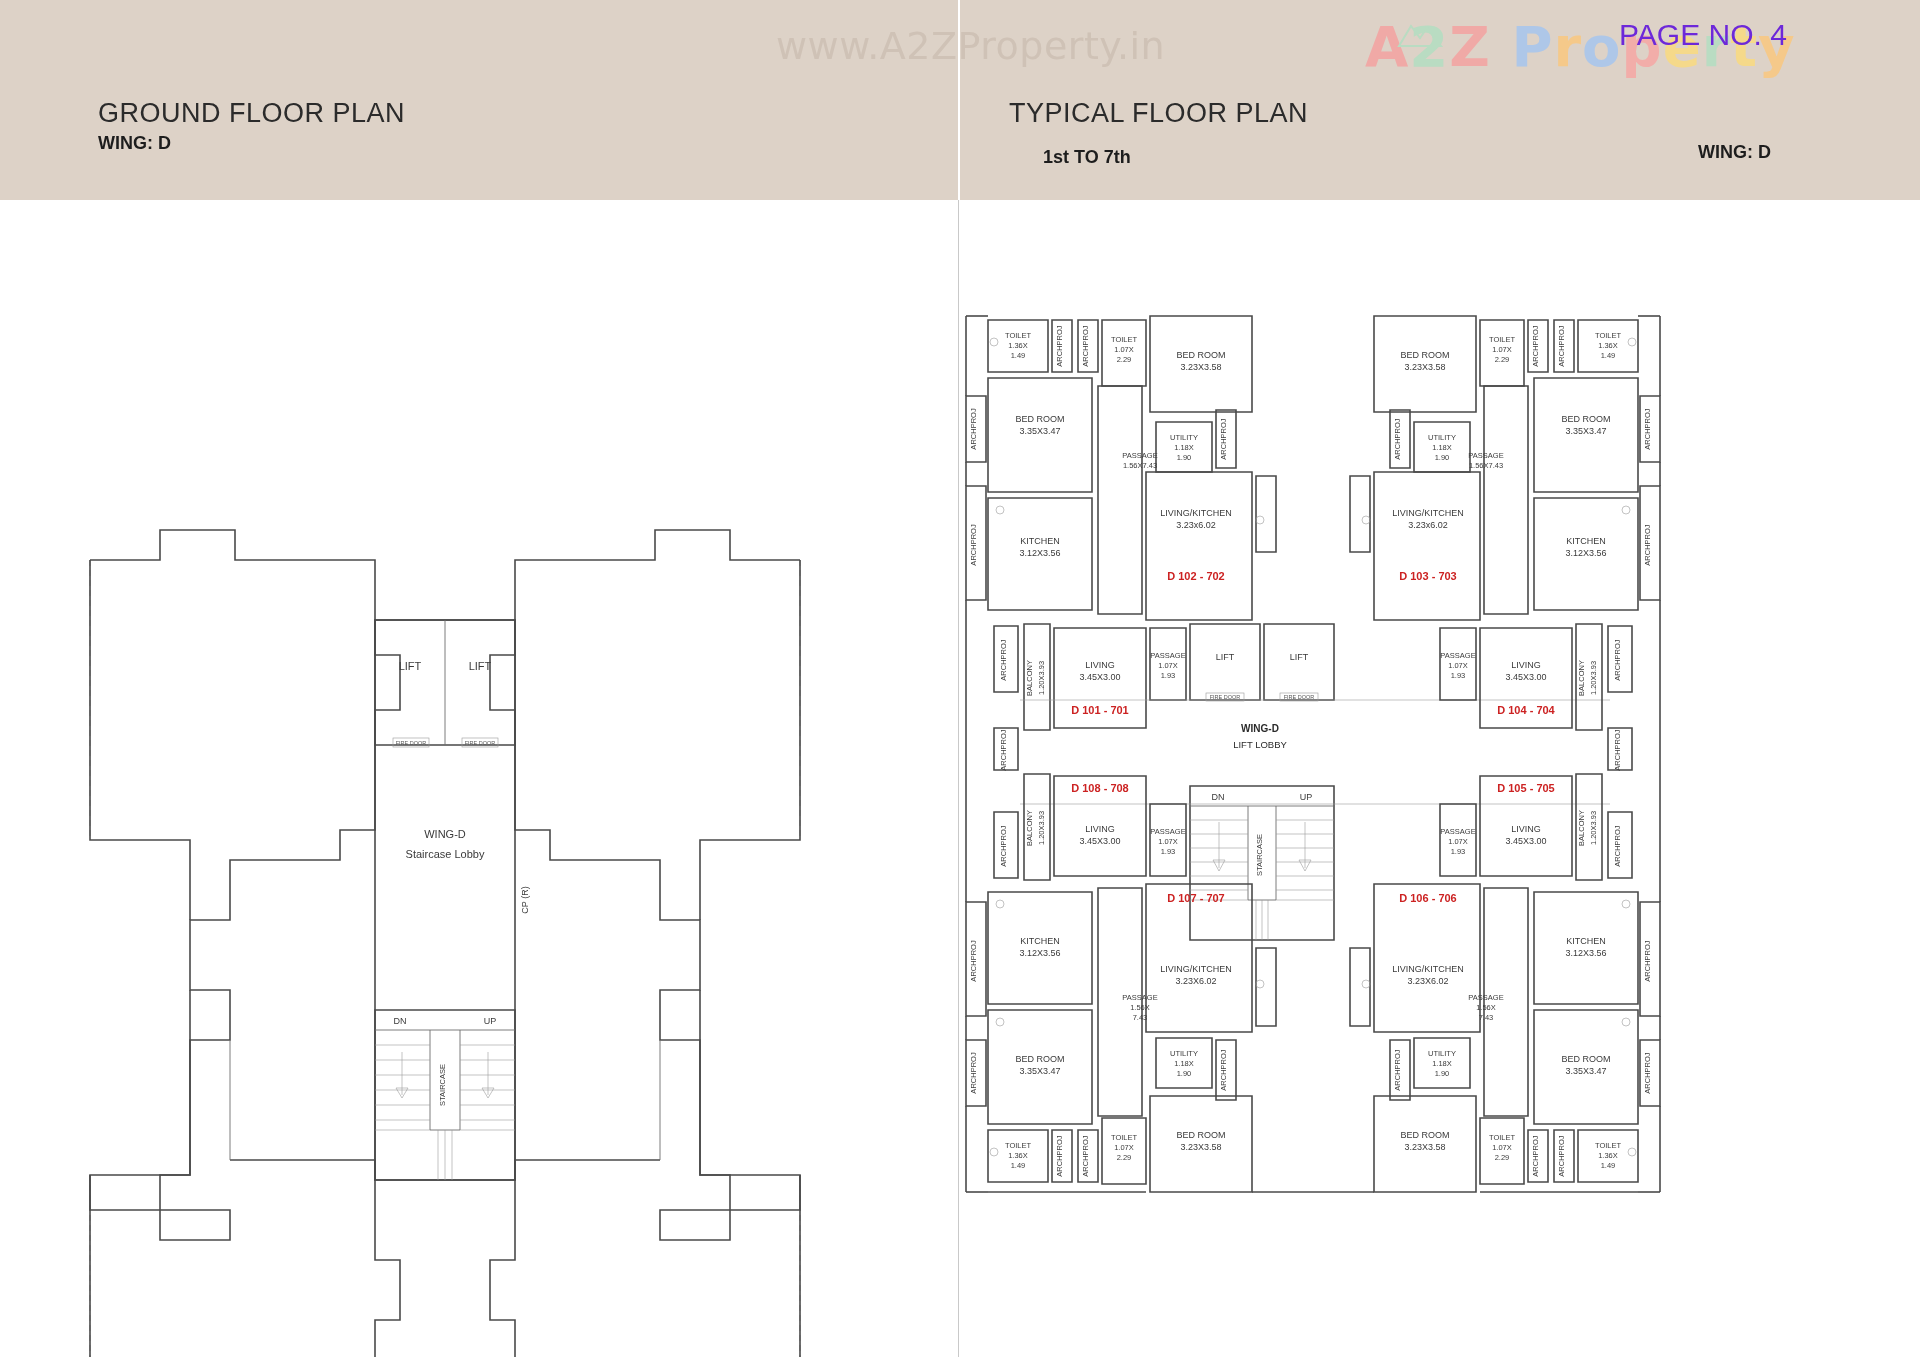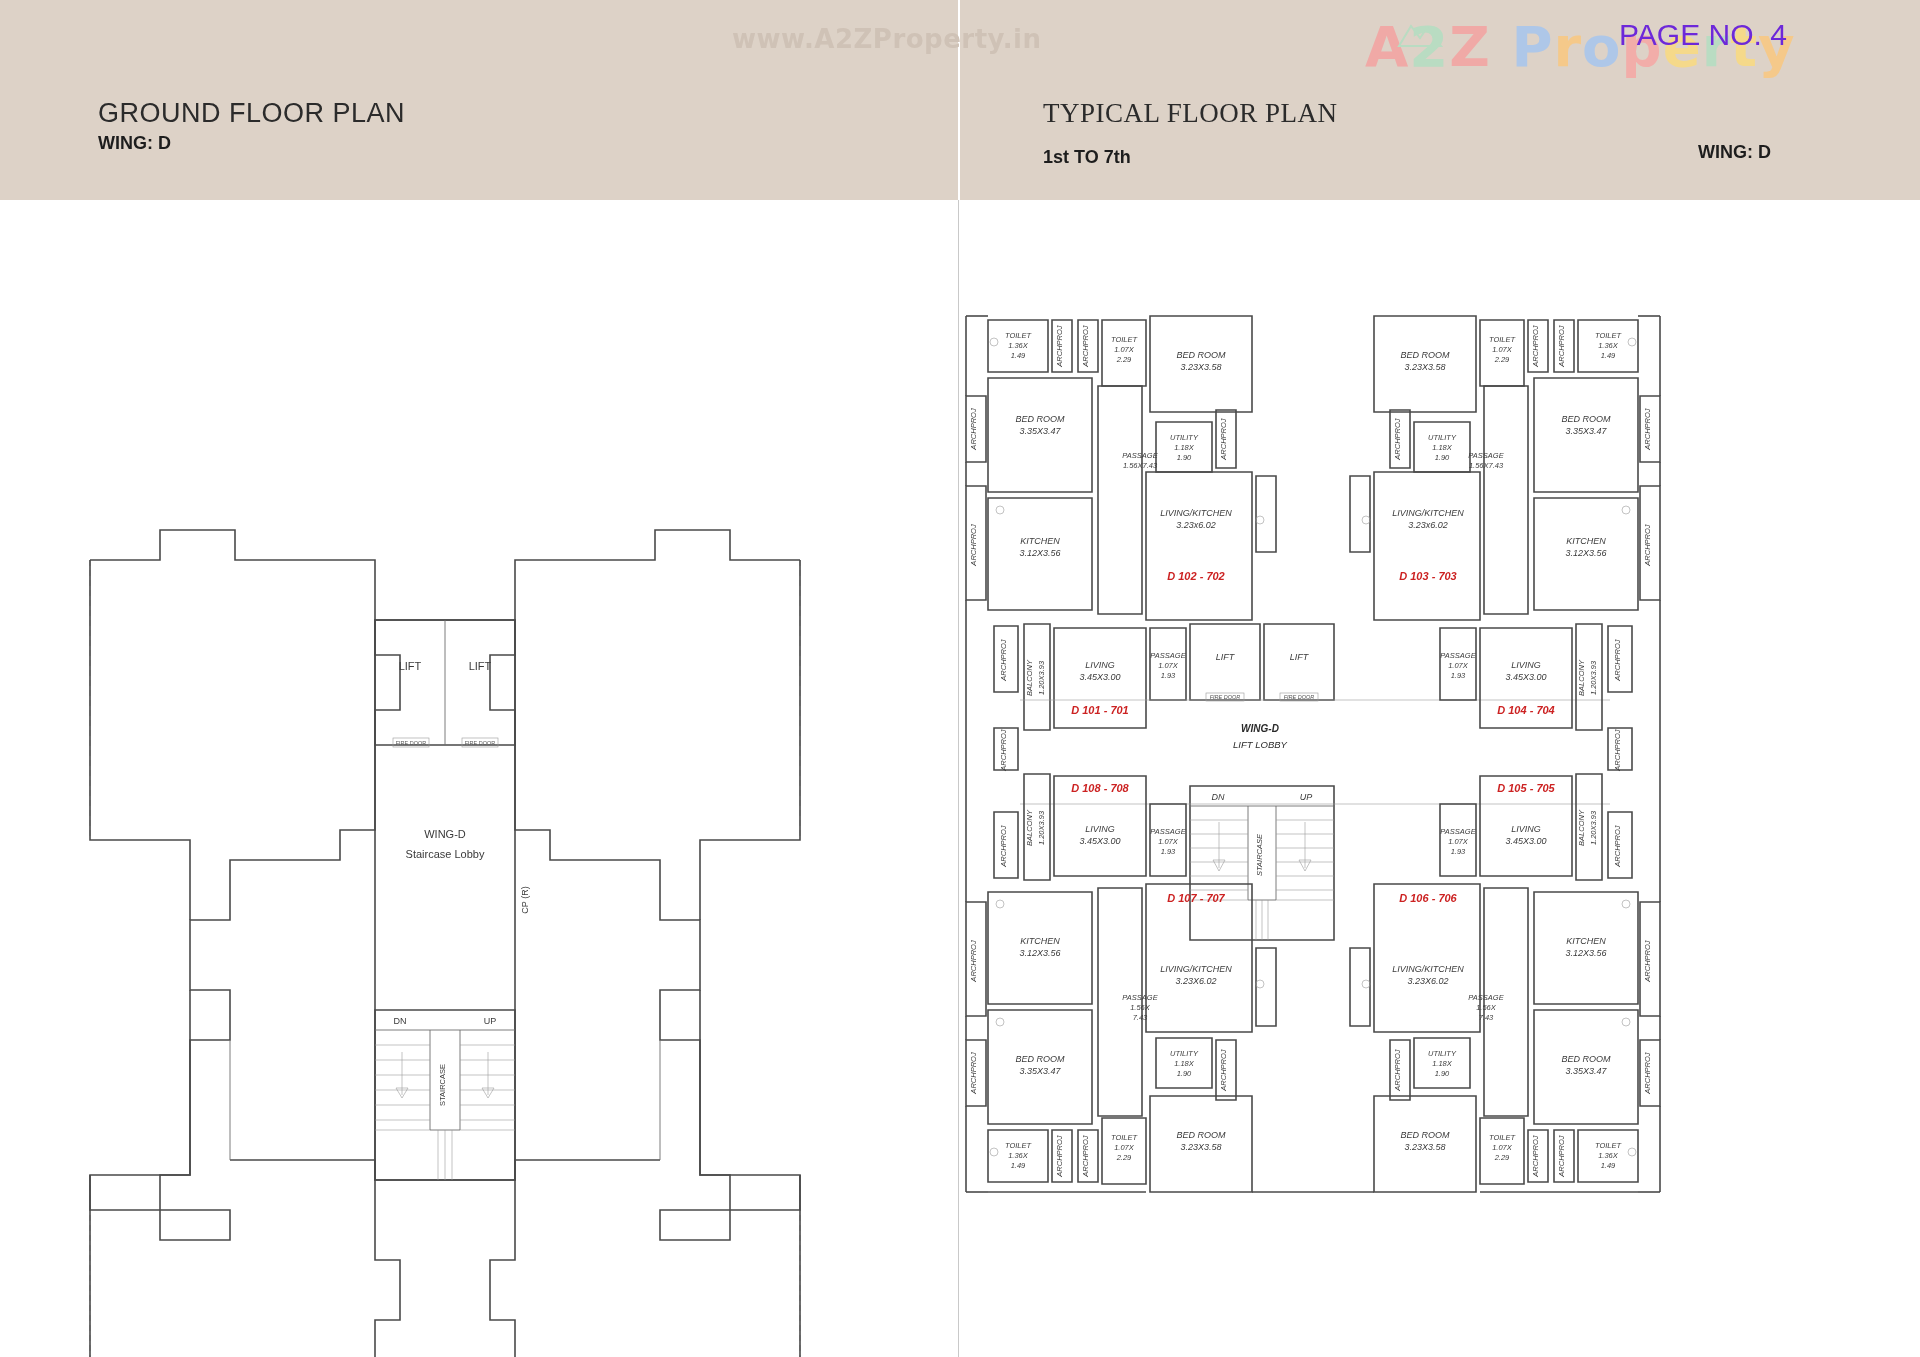--- a/index.html
+++ b/index.html
@@ -27,32 +27,32 @@
     white-space:nowrap;
     margin-top:20px;
   }
   .hdr-sub{
     position:absolute;
     font-size:18px; color:#1d1d1d; font-weight:bold;
     white-space:nowrap;
   }
   #gf-title{ left:98px; top:78px; }
   #gf-wing { left:98px; top:133px; }
-  #tf-title{ left:1043px; top:78px;font-family:Liberation Serif, serif; }
+  #tf-title{ left:1009px; top:78px; }
   #tf-sub  { left:1043px; top:133px;margin-top:14px; }
   #tf-wing { left:1698px; top:142px; }
   #page-no {
     position:absolute; left:1619px; top:18px;
     font-size:30px; color:#6d28d9; font-weight:400; white-space:nowrap;
   }
   
   #wm-url{
-    position:absolute; left:732px; top:24px;
-    font-size:26px; color:#cfc2b6; white-space:nowrap;
-    font-family:"DejaVu Sans", sans-serif; letter-spacing:0.5px;font-weight:bold;
+    position:absolute; left:776px; top:24px;
+    font-size:38px; color:#cfc2b6; white-space:nowrap;
+    font-family:"DejaVu Sans", sans-serif; letter-spacing:0.5px;
   }
   #wm-logo{
     position:absolute; left:1365px; top:14px;
     font-size:56px; white-space:nowrap; font-weight:bold;
     font-family:"DejaVu Sans", sans-serif; letter-spacing:1px;
   }
   #wm-logo .l1{color:#f0a9a6;}
   #wm-logo .l2{color:#b9dcc2;}
   #wm-logo .l3{color:#f0a9a6;}
   #wm-logo .p1{color:#aec7e8;}
@@ -64,21 +64,21 @@
   #wm-logo .p7{color:#f5d98a;}
   #wm-peak{ position:absolute; left:1395px; top:18px; }
   
   #body-split{
     position:absolute; left:958px; top:200px; width:1px; height:1157px;
     background:#c9c9c9;
   }
   
   .plan-svg{ position:absolute; top:0; left:0; }
   #gf-plan{ position:absolute; left:0px; top:200px; width:958px; height:1157px; }
-  #tf-plan{ position:absolute; left:960px; top:200px; width:960px; height:1157px;font-style:italic; }
+  #tf-plan{ position:absolute; left:960px; top:200px; width:960px; height:1157px; }
   .wall   { fill:none; stroke:#4a4a4a; stroke-width:1.6; }
   .wallthin{ fill:none; stroke:#6e6e6e; stroke-width:0.9; }
   .hair   { fill:none; stroke:#9a9a9a; stroke-width:0.6; }
   .dash   { fill:none; stroke:#8a8a8a; stroke-width:0.8; stroke-dasharray:6 4; }
   .rmtxt  { font-family:"Liberation Sans", sans-serif; font-size:9px; fill:#3a3a3a; text-anchor:middle; }
   .rmtxt-s{ font-family:"Liberation Sans", sans-serif; font-size:7.5px; fill:#3a3a3a; text-anchor:middle; }
   .rmtxt-xs{ font-family:"Liberation Sans", sans-serif; font-size:5.5px; fill:#555; text-anchor:middle; }
   .unitlbl{ font-family:"Liberation Sans", sans-serif; font-size:11px; fill:#cc2222; font-weight:bold; text-anchor:middle; }
   .biglbl { font-family:"Liberation Sans", sans-serif; font-size:10px; fill:#2a2a2a; font-weight:bold; text-anchor:middle; }
   .lobbylbl{ font-family:"Liberation Sans", sans-serif; font-size:9.5px; fill:#2a2a2a; text-anchor:middle; }

